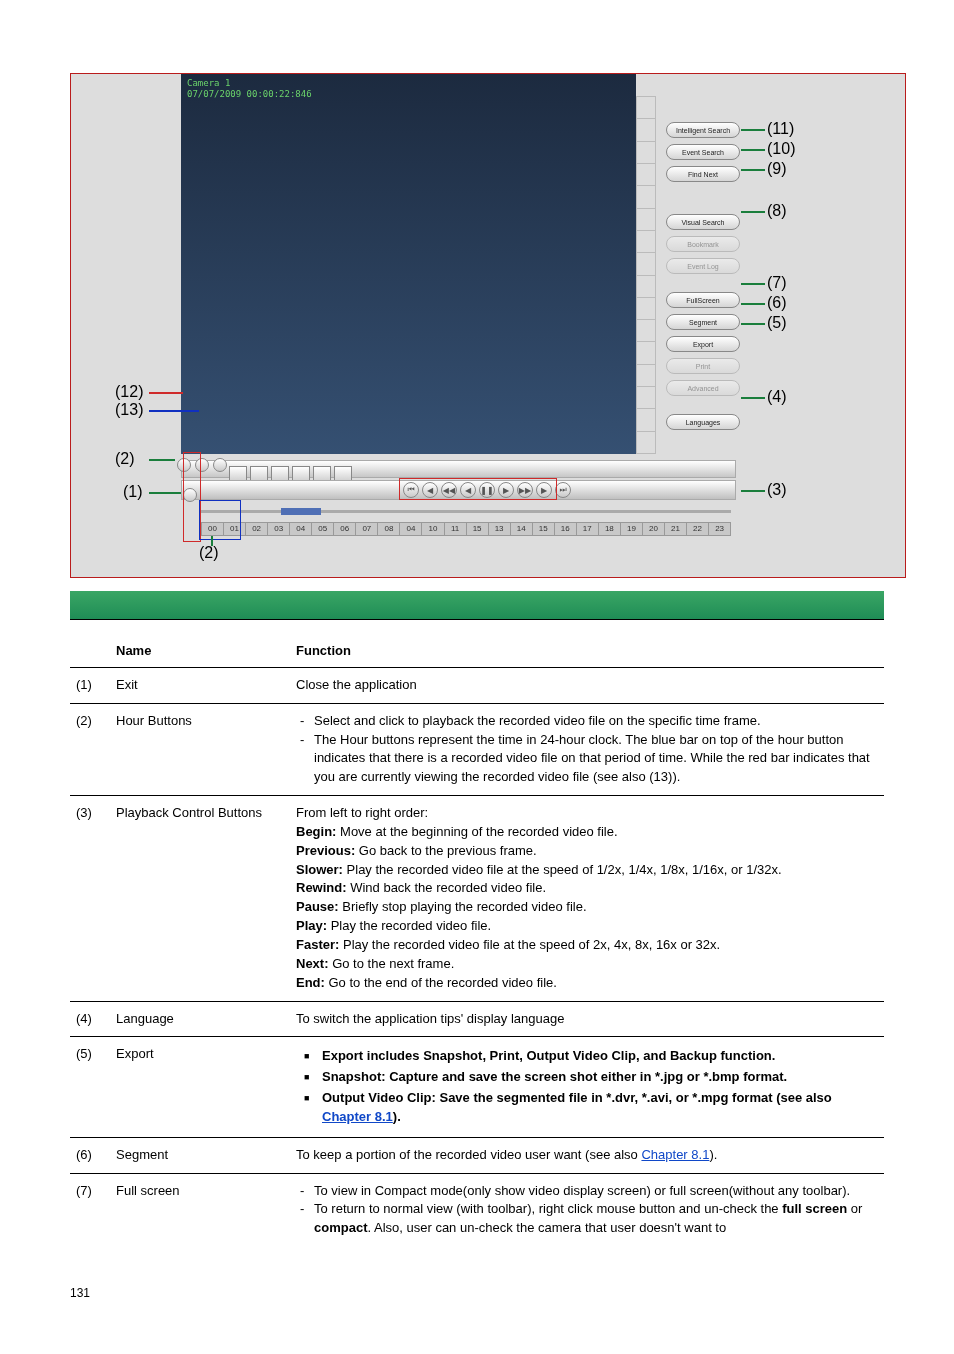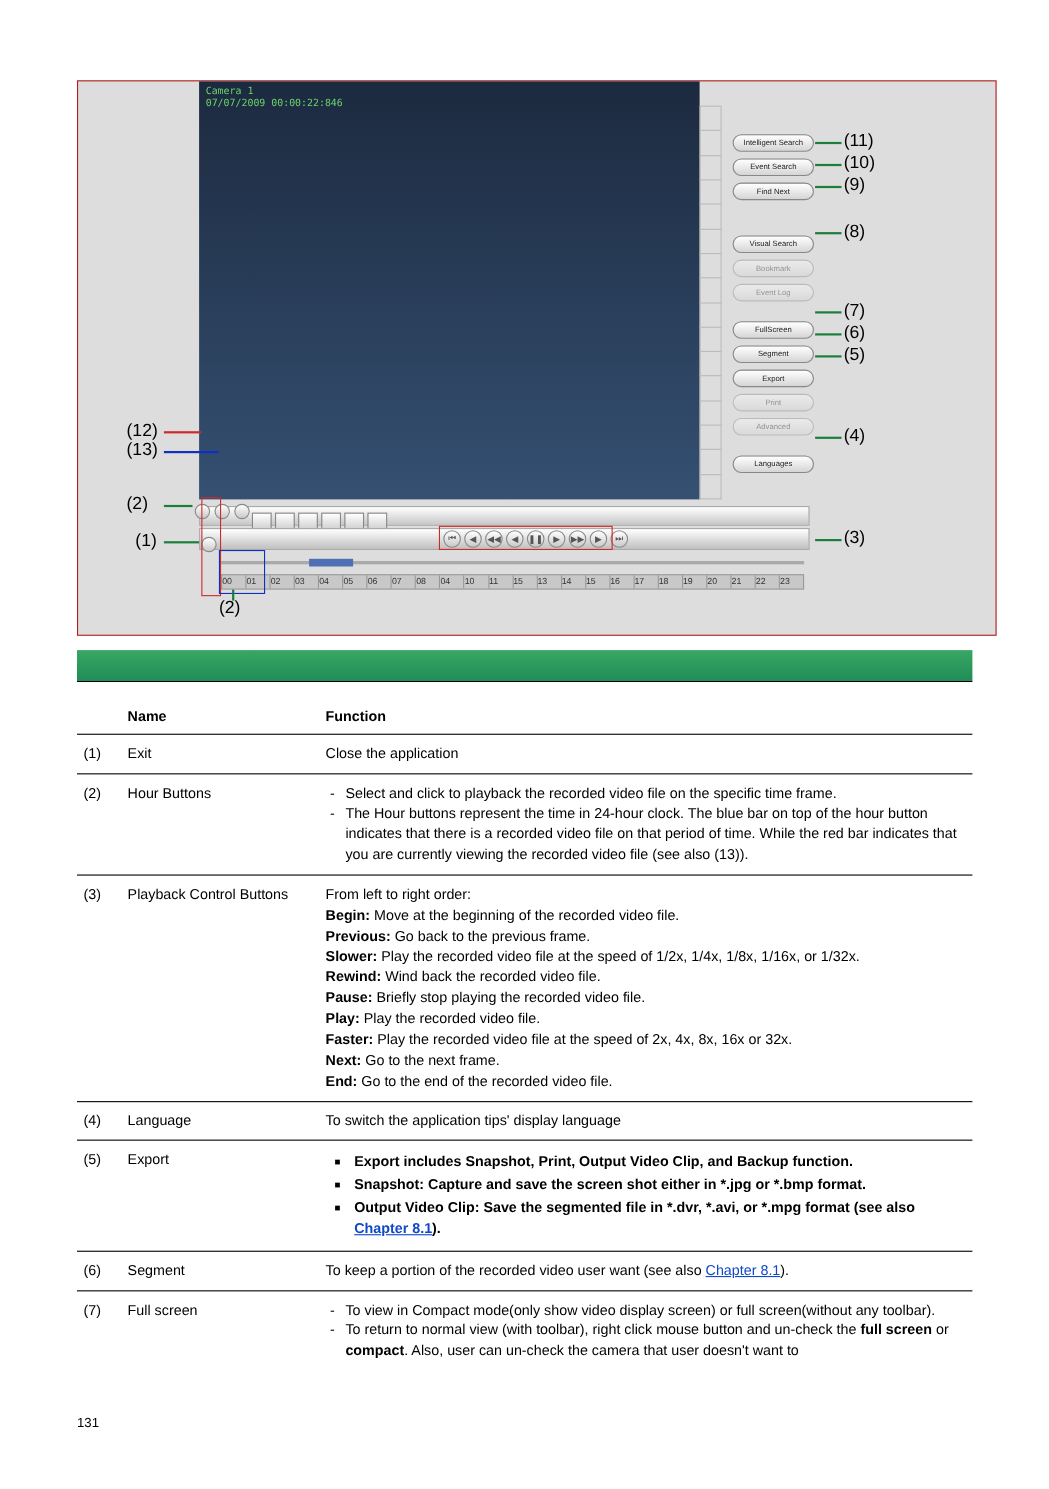--- a/index.html
+++ b/index.html
@@ -28,21 +28,21 @@
   
   .dline{ position:absolute; height:2px; background:#1a7e3c;}
 
   .left-callouts .lco{ position:absolute; font-size:16px; text-align:right;}
   .left-callouts .lline{position:absolute; height:2px; }
 
   
   .tb1{position:absolute; left:110px; top:386px; width:555px; height:18px; background:linear-gradient(#fff,#c7c7c7); border:1px solid #aaa;}
   .tb2{position:absolute; left:110px; top:406px; width:555px; height:20px; background:linear-gradient(#fff,#c0c0c0); border:1px solid #aaa;}
   .tb3{position:absolute; left:130px; top:448px; width:530px; height:14px; background:#c8c8c8; border:1px solid #999; display:flex;}
-  .tb3 .h{flex:1; border-right:1px solid #999; font-size:8px; color:#333; line-height:12px;}
+  .tb3 .h{flex:1; border-right:1px solid #999; font-size:8px; color:#333; text-align:center; line-height:12px;}
   .tb3 .h:last-child{border-right:none;}
   .tb-slider{position:absolute; left:130px; top:432px; width:530px; height:10px;}
   .tb-slider .bar{position:absolute; left:0; top:4px; width:100%; height:3px; background:#aaa;}
   .tb-slider .seg{position:absolute; left:80px; top:2px; width:40px; height:7px; background:#4f6fb5;}
   .pbtns{position:absolute; left:332px; top:408px; display:flex; gap:3px;}
   .pbtn{width:16px;height:16px;border-radius:50%;border:1px solid #888;background:linear-gradient(#fff,#c9c9c9);font-size:8px;display:flex;align-items:center;justify-content:center;color:#555;}
   .pbox{position:absolute; left:328px; top:404px; width:158px; height:22px; border:1.5px solid #cf2a2a;}
   .sqbtns{position:absolute; left:158px; top:392px; display:flex; gap:3px;}
   .sqb{width:18px;height:18px;border:1px solid #888;background:linear-gradient(#fff,#c9c9c9);}
   .circ{width:14px;height:14px;border-radius:50%;border:1px solid #888;background:linear-gradient(#fff,#c9c9c9);}

